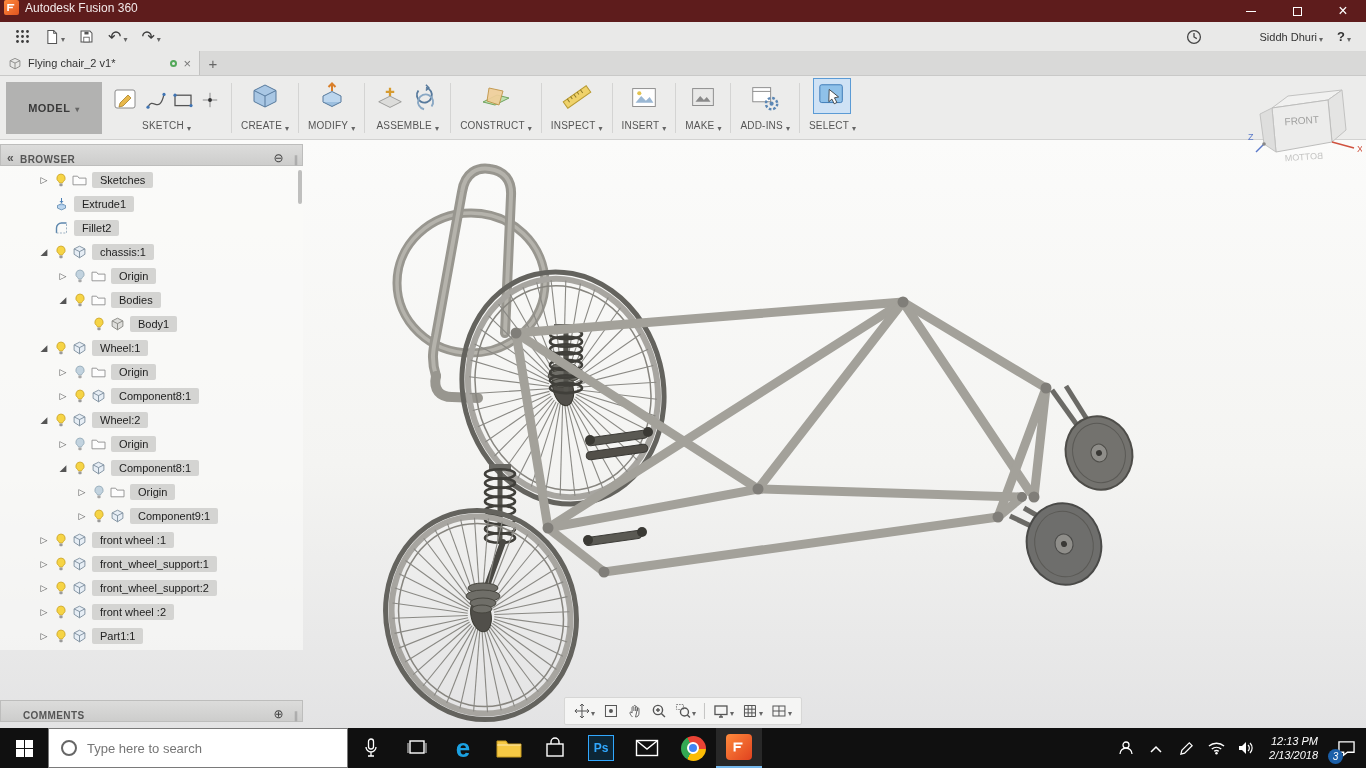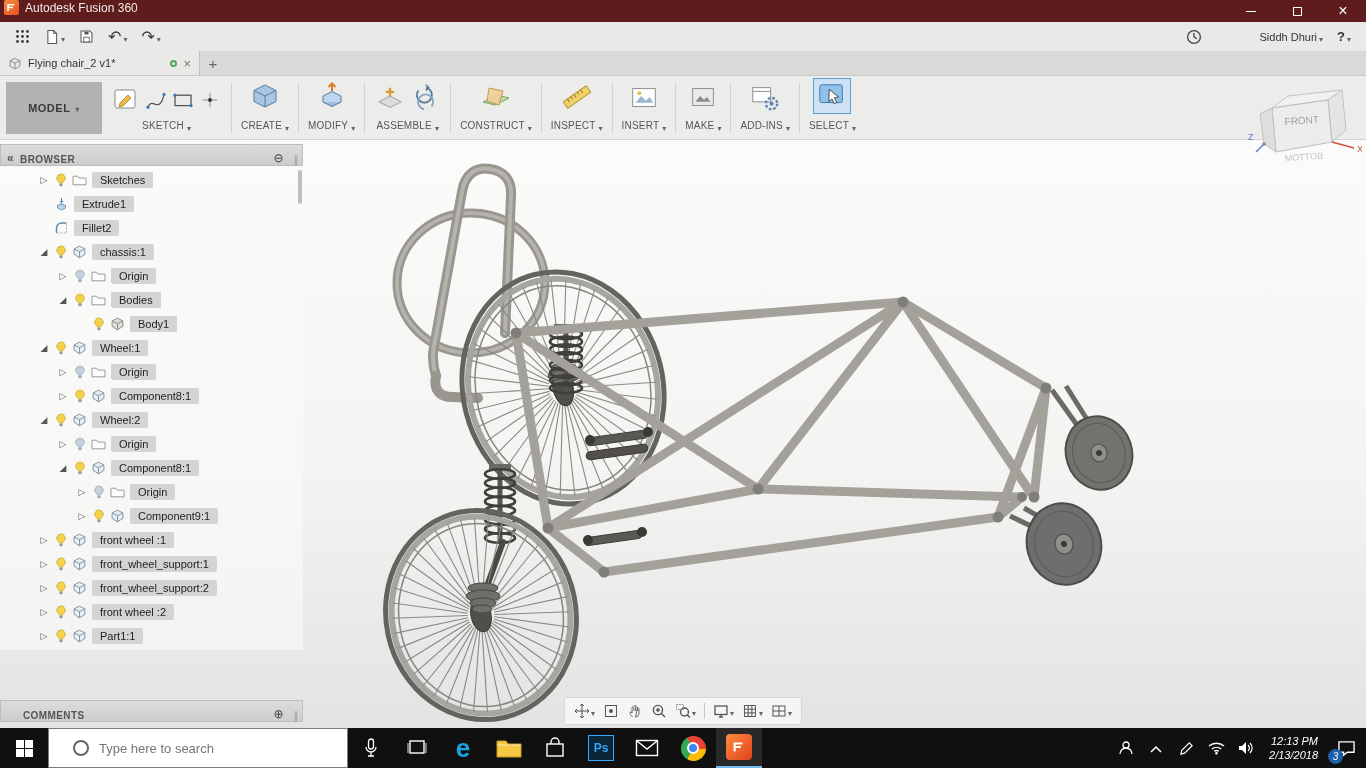--- a/index.html
+++ b/index.html
@@ -102,21 +102,21 @@
   
   .viewcube{position:absolute;top:84px;right:4px;width:120px;height:92px;z-index:6;}
 
   
   .taskbar{position:absolute;bottom:0;left:0;width:100%;height:40px;background:#101010;
     display:flex;align-items:center;}
   .tk-start{width:48px;height:40px;display:flex;align-items:center;justify-content:center;}
   .winlogo{display:grid;grid-template-columns:8px 8px;grid-template-rows:8px 8px;gap:1px;}
   .winlogo span{background:#fff;}
   .tk-search{width:300px;height:40px;background:#fff;border:1px solid #7a7a7a;
-    display:flex;align-items:center;gap:8px;padding:0 24px;}
+    display:flex;align-items:center;gap:8px;padding:0 12px;}
   .cortana-ring{width:16px;height:16px;border:2px solid #666;border-radius:50%;}
   .tk-search input{border:none;outline:none;flex:1;font-size:13px;color:#555;
     font-family:"Liberation Sans",sans-serif;background:transparent;}
   .tk-icon{width:46px;height:40px;display:flex;align-items:center;justify-content:center;position:relative;}
   .tk-icon svg{display:block;}
   .edge-e{font-size:26px;font-weight:bold;color:#1ba1e2;line-height:1;}
   .ps-tile{width:26px;height:26px;background:#0d2636;border:1px solid #31a8ff;
     display:flex;align-items:center;justify-content:center;font-size:12px;font-weight:bold;color:#31a8ff;}
   .chrome-ball{width:25px;height:25px;border-radius:50%;position:relative;
     background:conic-gradient(from -30deg,#ea4335 0 120deg,#fbbc05 0 240deg,#34a853 0 360deg);}

